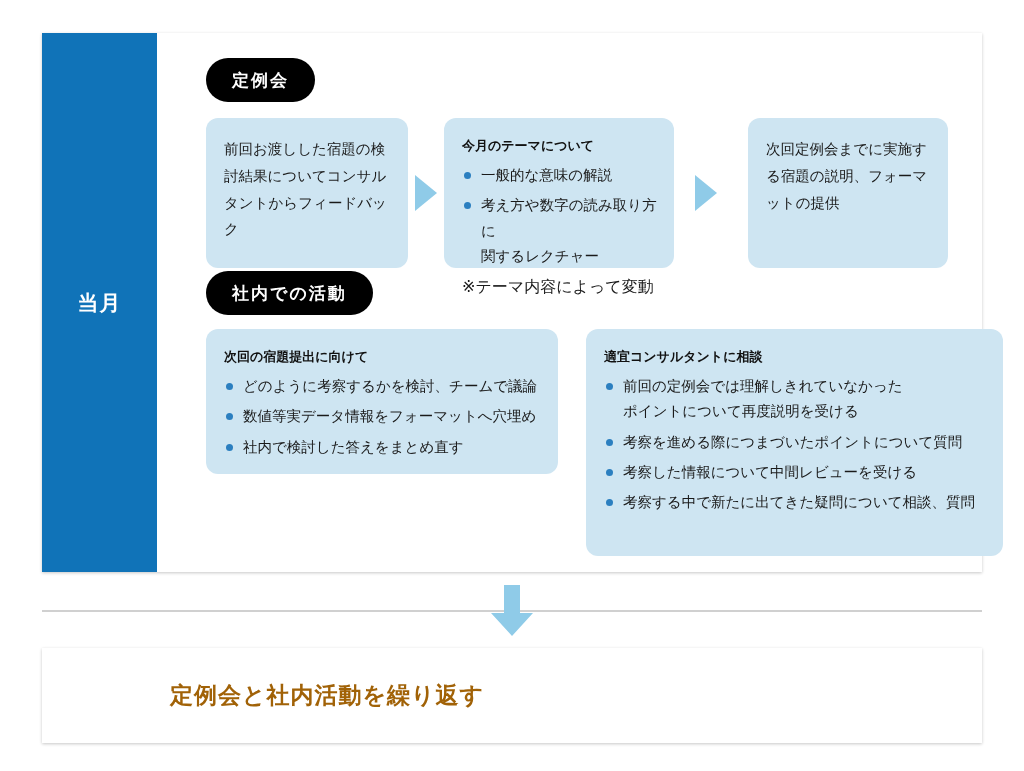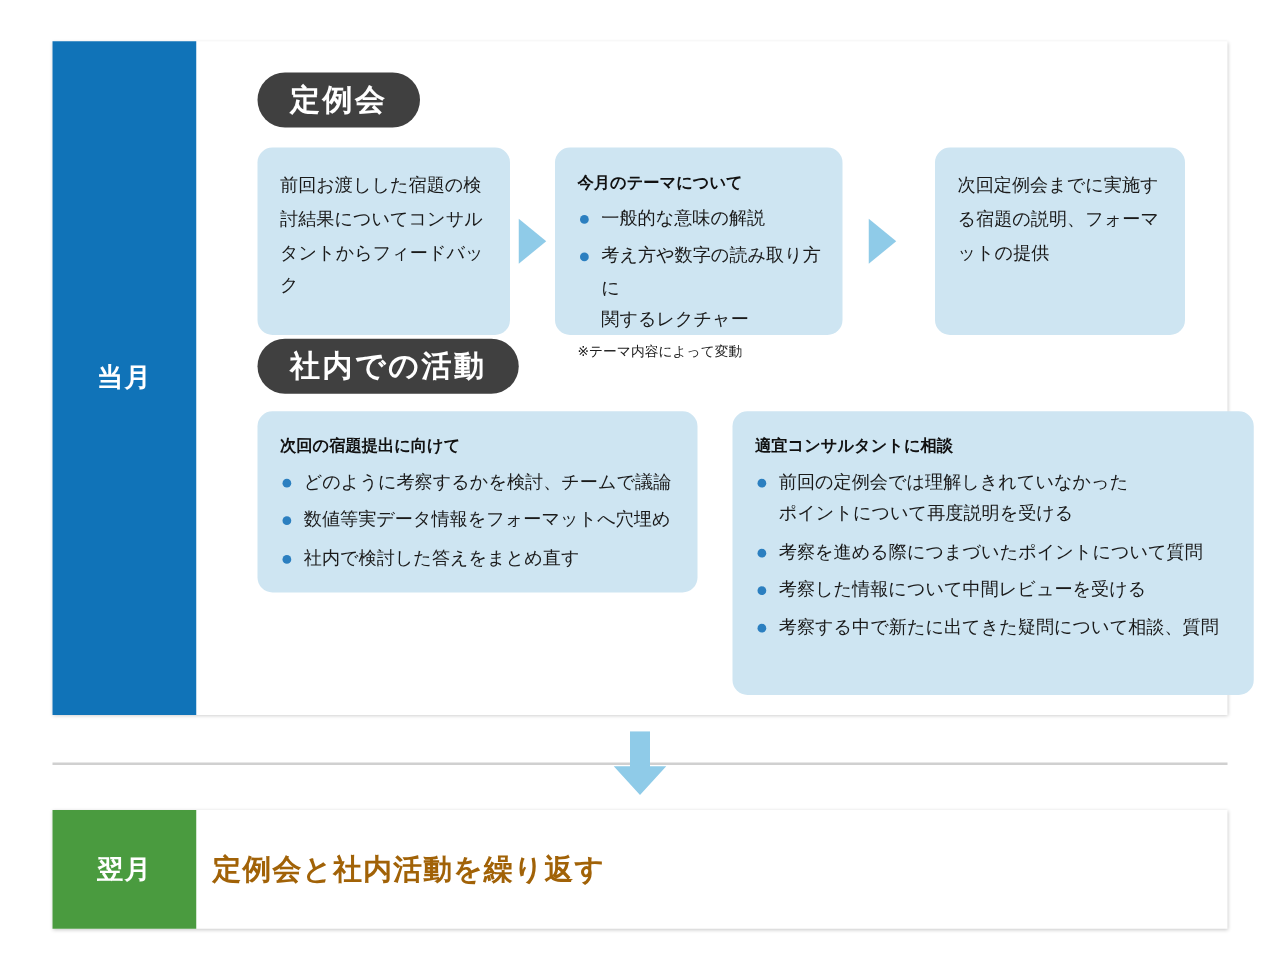--- a/index.html
+++ b/index.html
@@ -67,23 +67,23 @@
     right: 0;
     bottom: 0;
   }
 
   
   .section-pill {
     position: absolute;
     display: inline-flex;
     align-items: center;
     justify-content: center;
-    background: #404040;
+    background: #000000;
     color: #ffffff;
-    font-size: 24px;
+    font-size: 17px;
     font-weight: 700;
     letter-spacing: 2px;
     border-radius: 24px;
     height: 44px;
     padding: 12px 26px;
     box-sizing: border-box;
   }
   #pill-teireikai {
     left: 68px;
     top: 25px;
@@ -135,21 +135,21 @@
     left: 2px;
     top: 9px;
     width: 7px;
     height: 7px;
     border-radius: 50%;
     background: #2b7fc0;
   }
   .bullet-item .cont-line { display: block; }
 
   .note-line {
-    font-size: 11px;
+    font-size: 16px;
     color: #1a1a1a;
     line-height: 1.6;
     margin-top: 2px;
     font-weight: 500;
   }
 
   
   #card-feedback { left: 68px;  top: 85px;  width: 202px; height: 150px; }
   #card-theme    { left: 306px; top: 85px;  width: 230px; height: 150px; }
   #card-homework { left: 610px; top: 85px;  width: 200px; height: 150px; }
@@ -301,19 +301,16 @@
 
   <div id="section-divider"></div>
 
   <div id="down-arrow">
     <svg width="50" height="52" viewBox="0 0 50 52" xmlns="http://www.w3.org/2000/svg">
       <polygon points="17,0 33,0 33,28 46,28 25,51 4,28 17,28" fill="#8fcbe8"></polygon>
     </svg>
   </div>
 
   <div class="panel" id="next-month-panel">
-    <div class="month-tab" id="next-month-tab">
-      <span class="month-tab-label">翌月</span>
-    </div>
     <div id="next-month-text">定例会と社内活動を繰り返す</div>
   </div>
 
 </div>
 
 </body></html>

